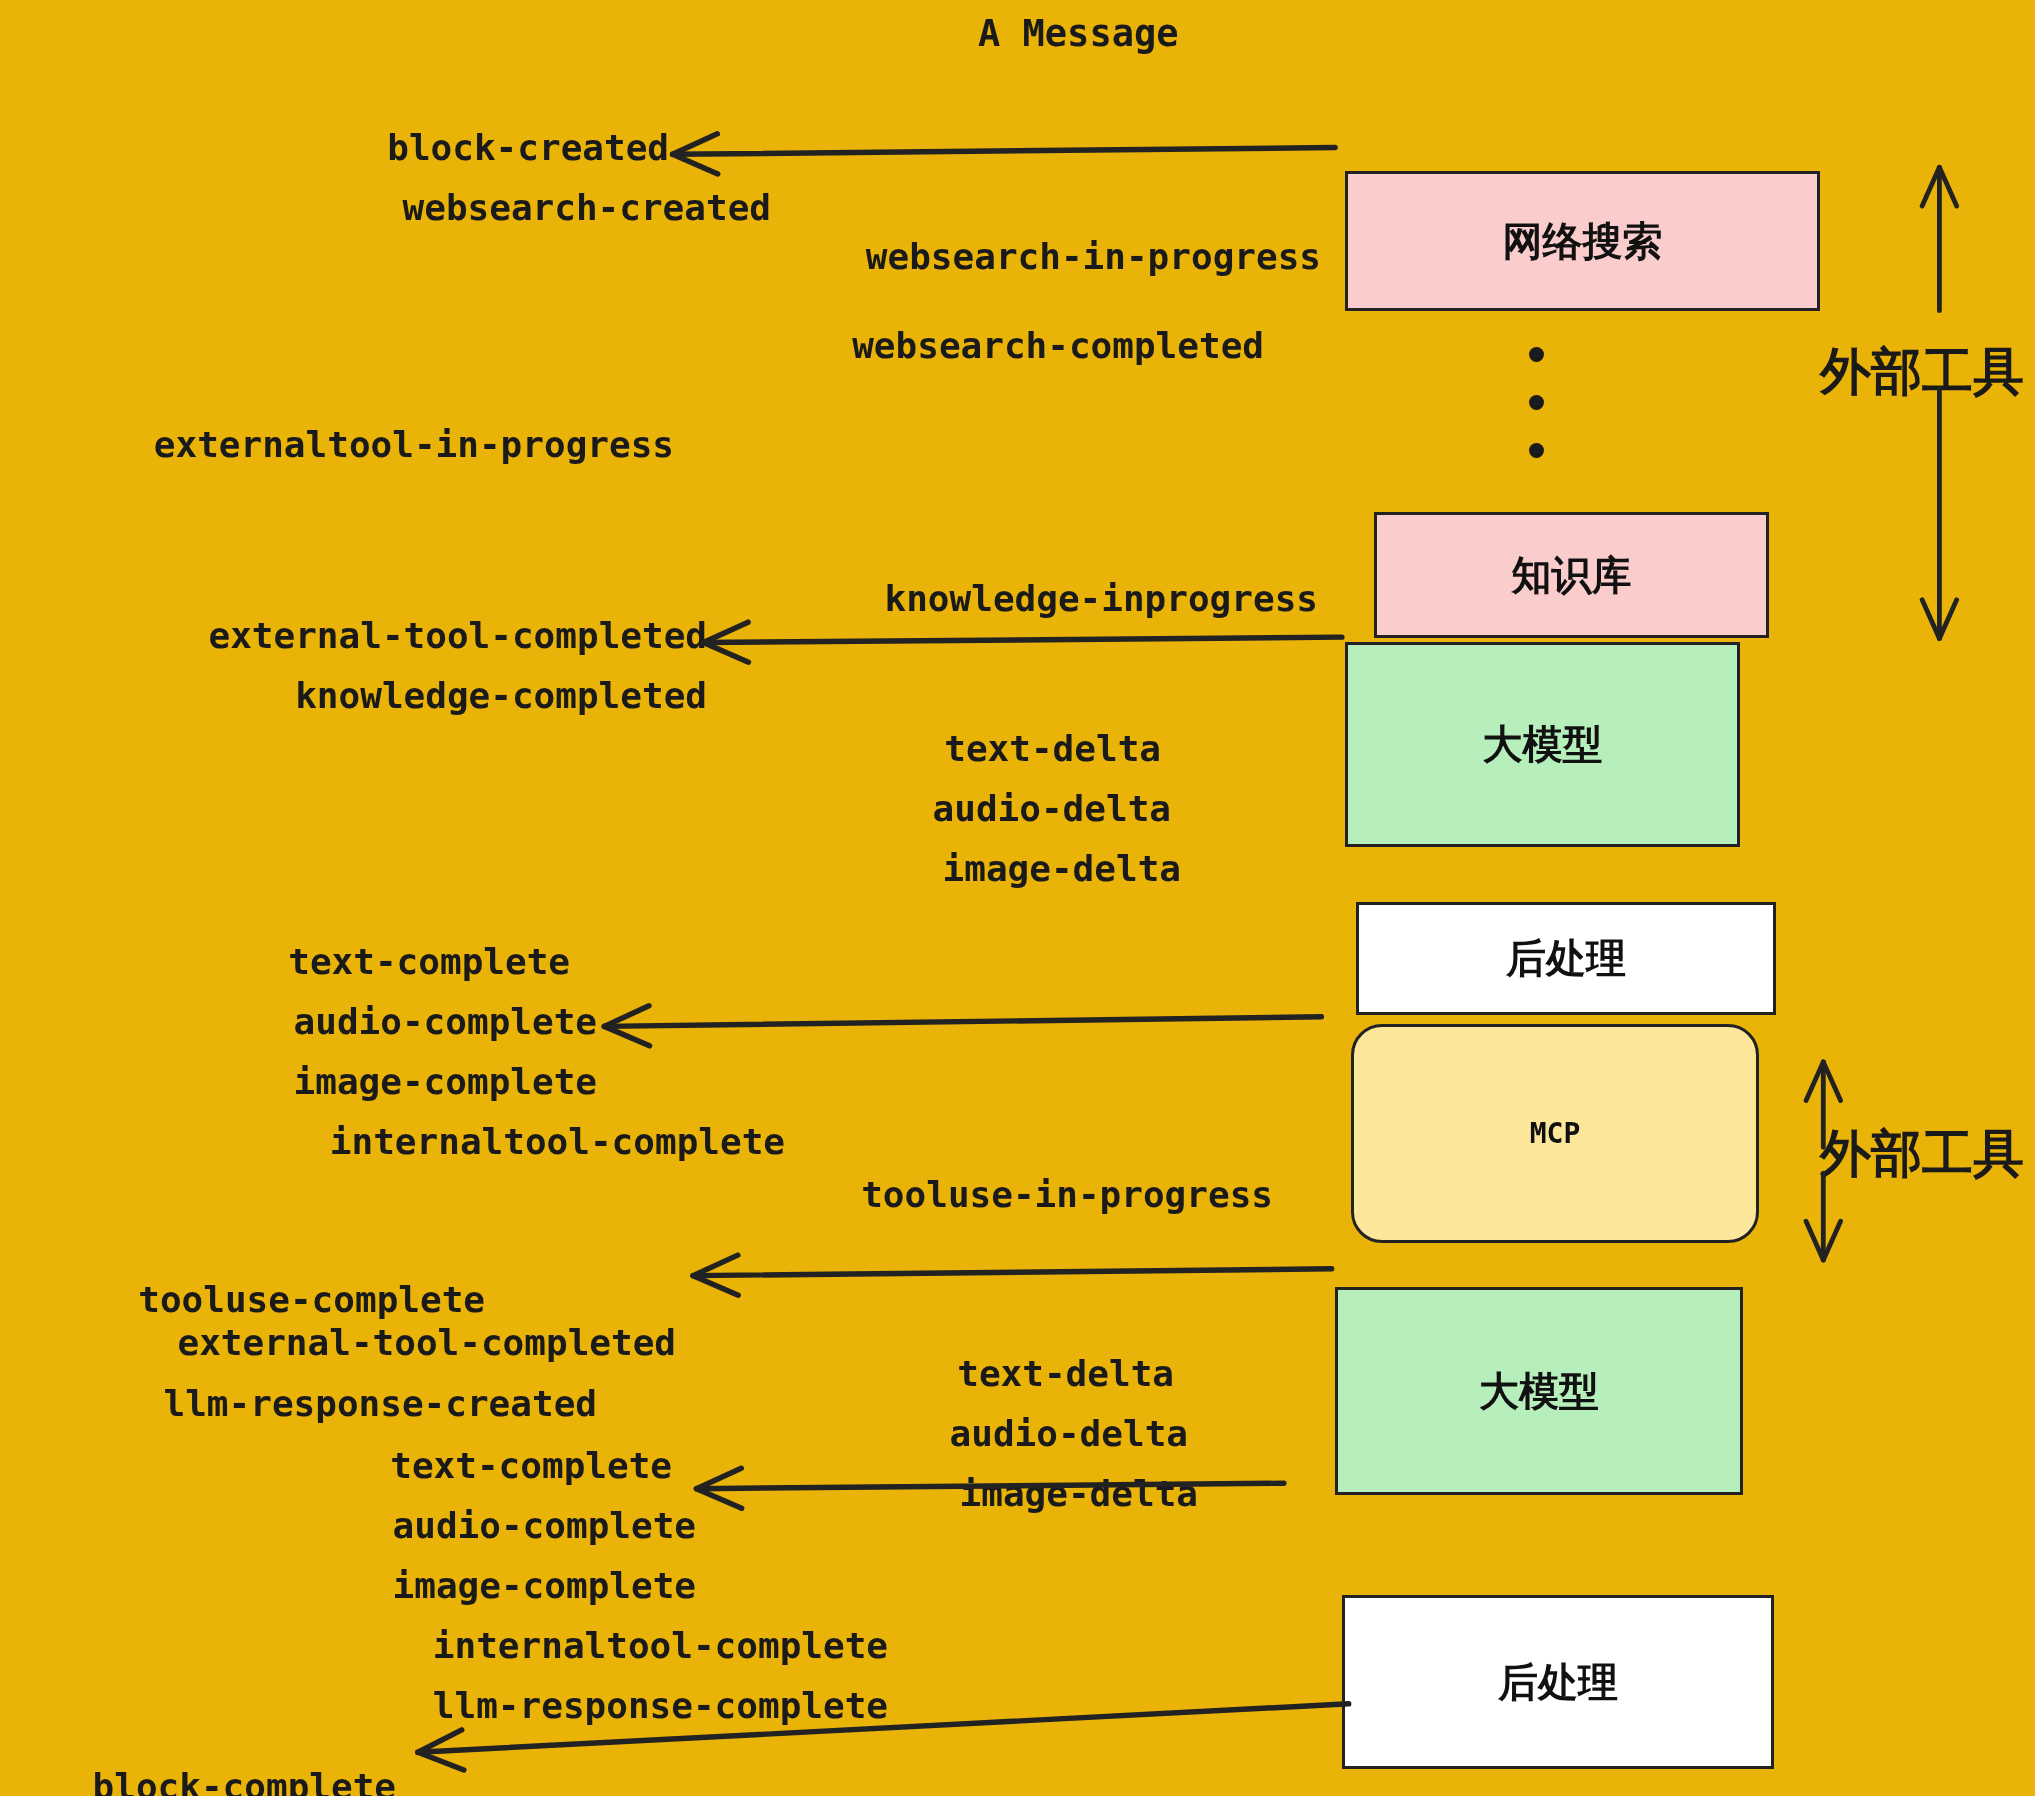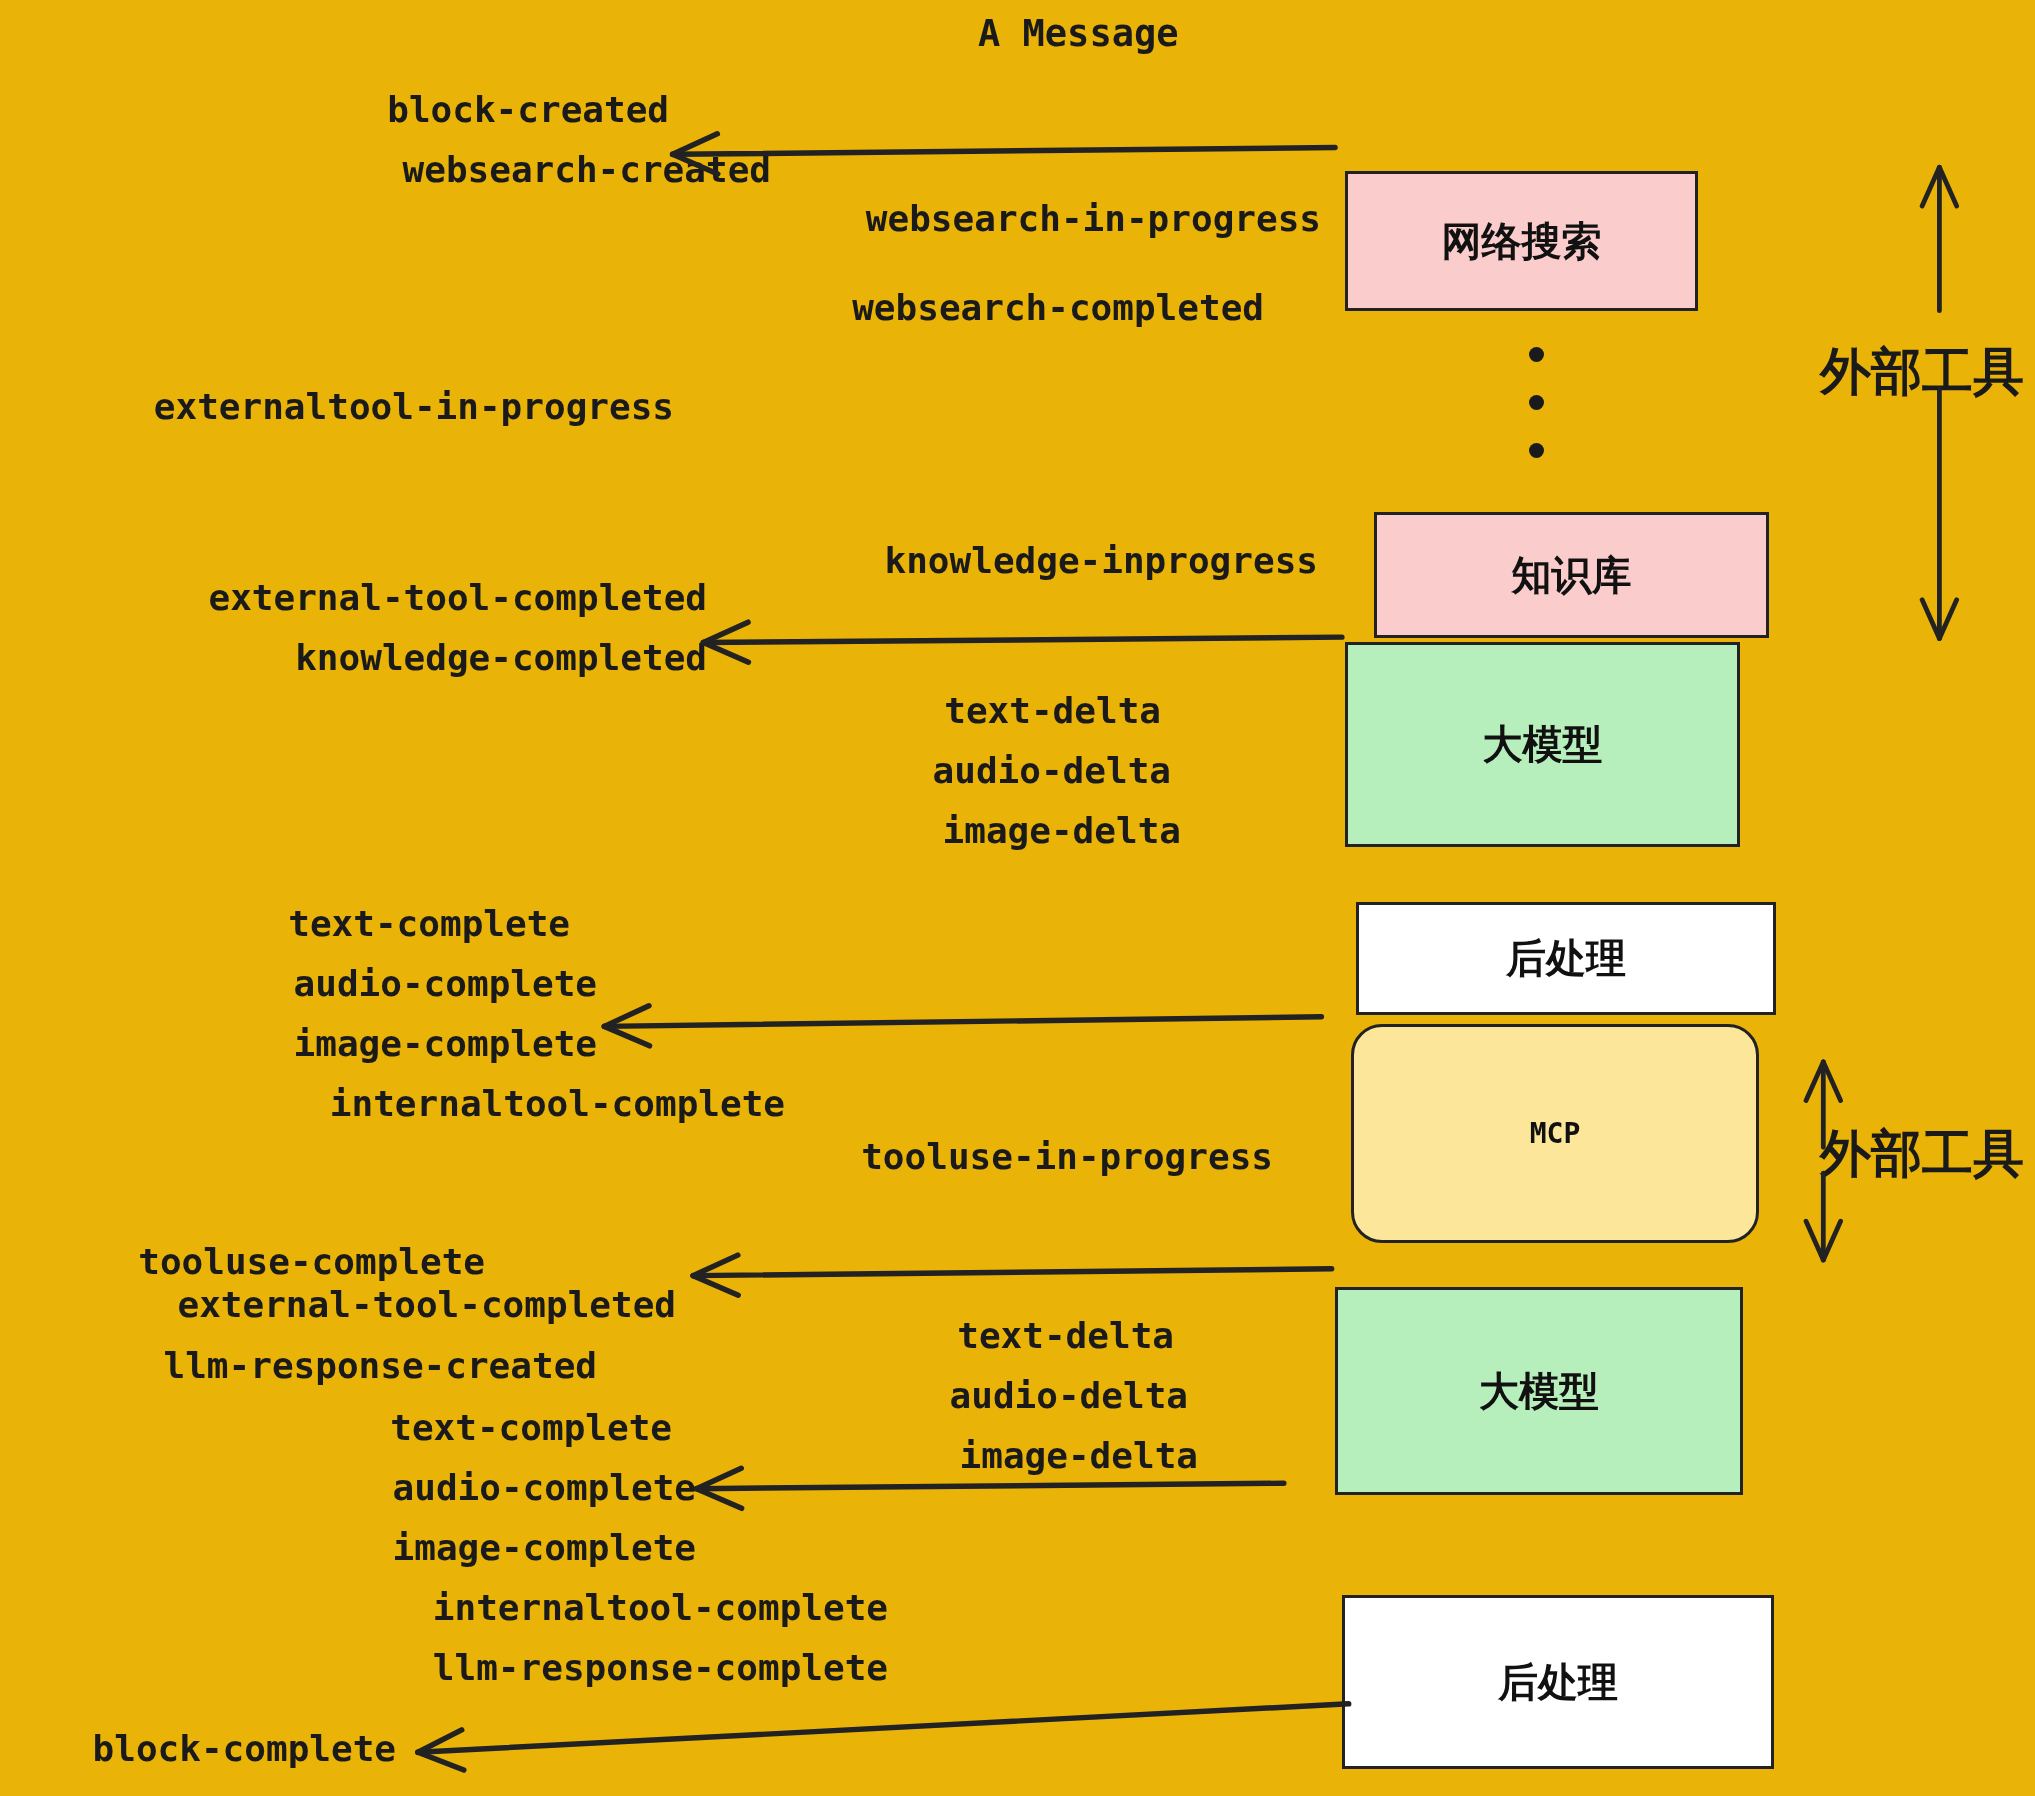--- a/index.html
+++ b/index.html
@@ -23,20 +23,21 @@
     color: #1a1a1a;
     white-space: nowrap;
   }
   .rt {              
     position: absolute;
     font-family: "DejaVu Sans Mono", monospace;
     font-size: 36px;
     color: #1a1a1a;
     white-space: nowrap;
     text-align: right;
+    margin-top: 38px;
   }
   .node {
     position: absolute;
     box-sizing: border-box;
     border: 3.4px solid #222222;
     display: flex;
     align-items: center;
     justify-content: center;
     font-family: "DejaVu Sans", sans-serif;
     font-size: 40px;
@@ -71,21 +72,21 @@
   }
 </style>
 </head>
 <body>
 
 <div id="canvas">
 
   <div class="title" id="diagram-title" style="left:978px; top:12.3px;">A Message</div>
 
   <div id="nodes-layer">
-      <div class="node" style="left: 1345px; top: 171px; width: 353px; height: 140px; background: rgb(250, 204, 204); border-color: rgb(34, 34, 34);">网络搜索</div>
+      <div class="node" style="left: 1345px; top: 171px; width: 475px; height: 140px; background: rgb(250, 204, 204); border-color: rgb(34, 34, 34);">网络搜索</div>
       <div class="node" style="left: 1374px; top: 512px; width: 395px; height: 126px; background: rgb(250, 204, 204); border-color: rgb(34, 34, 34);">知识库</div>
       <div class="node" style="left: 1345px; top: 642px; width: 395px; height: 205px; background: rgb(182, 239, 188); border-color: rgb(34, 34, 34);">大模型</div>
       <div class="node" style="left: 1356px; top: 902px; width: 420px; height: 113px; background: rgb(255, 255, 255); border-color: rgb(34, 34, 34);">后处理</div>
       <div class="node mcp-label" style="left: 1351px; top: 1024px; width: 408px; height: 219px; background: rgb(251, 230, 154); border-color: rgb(34, 34, 34);">MCP</div>
       <div class="node" style="left: 1335px; top: 1287px; width: 408px; height: 208px; background: rgb(182, 239, 188); border-color: rgb(34, 34, 34);">大模型</div>
       <div class="node" style="left: 1342px; top: 1595px; width: 432px; height: 174px; background: rgb(255, 255, 255); border-color: rgb(34, 34, 34);">后处理</div>
     </div>
   <div id="dots-layer">
       <div class="dot" style="left: 1529px; top: 347px; background: rgb(26, 26, 26);"></div>
       <div class="dot" style="left: 1529px; top: 395px; background: rgb(26, 26, 26);"></div>

